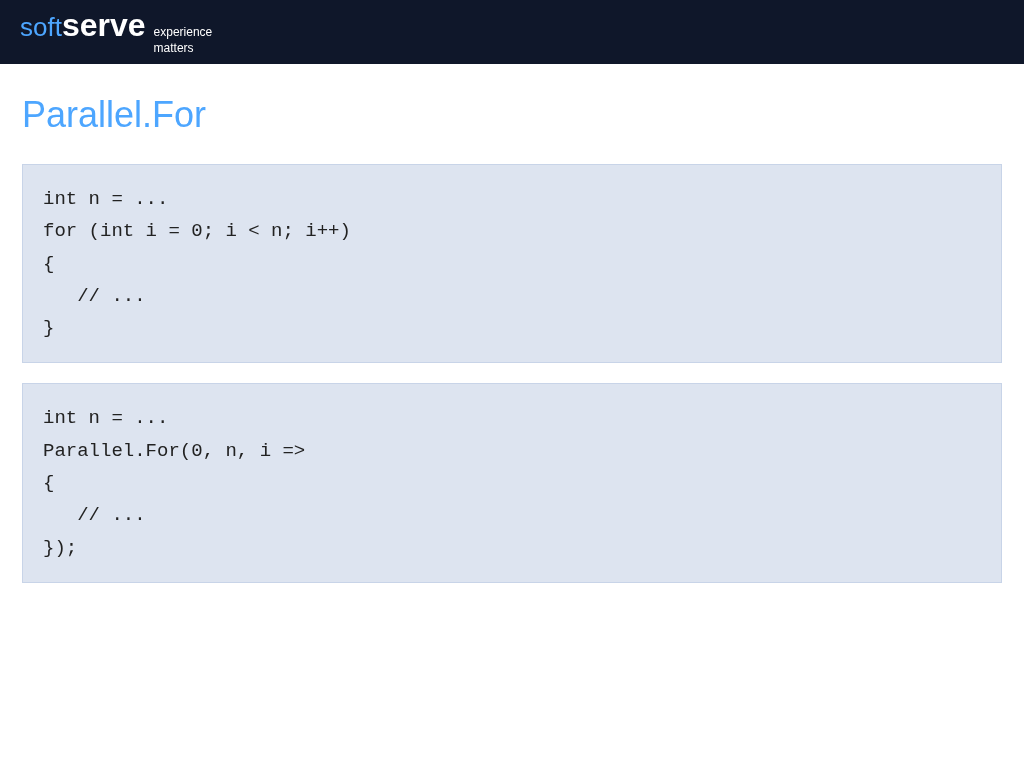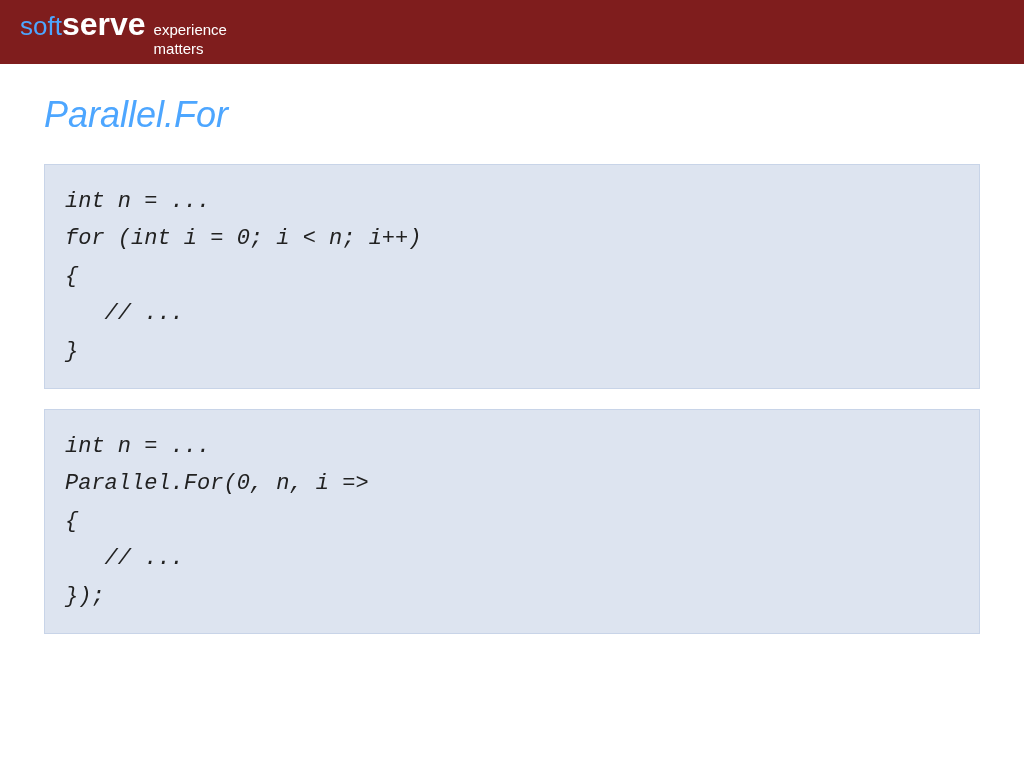--- a/index.html
+++ b/index.html
@@ -11,21 +11,21 @@
     body {
       font-family: Arial, sans-serif;
       background: #ffffff;
       width: 1024px;
       height: 768px;
       overflow: hidden;
     }
 
     
     .header {
-      background-color: #7f1d1d;
+      background-color: #0f172a;
       padding: 14px 20px;
       display: flex;
       align-items: center;
       height: 64px;
     }
 
     .logo-container {
       display: flex;
       align-items: baseline;
       gap: 0;
@@ -40,30 +40,29 @@
 
     .logo-serve {
       color: #ffffff;
       font-size: 32px;
       font-weight: 700;
       font-family: Arial, sans-serif;
     }
 
     .logo-tagline {
       color: #ffffff;
-      font-size: 15px;
+      font-size: 12px;
       margin-left: 8px;
       line-height: 1.3;
       font-family: Arial, sans-serif;
     }
 
     
     .main-content {
-      padding: 30px 44px;
-      font-style: italic;
+      padding: 30px 22px;
     }
 
     .page-title {
       color: #4da6ff;
       font-size: 36px;
       font-weight: 400;
       margin-bottom: 28px;
       font-family: Arial, sans-serif;
     }
 
@@ -74,21 +73,21 @@
       padding: 18px 20px;
       margin-bottom: 20px;
       font-family: 'Courier New', Courier, monospace;
       font-size: 17px;
       line-height: 1.7;
       color: #222222;
     }
 
     .code-block pre {
       font-family: 'Courier New', Courier, monospace;
-      font-size: 22px;
+      font-size: 19px;
       white-space: pre;
     }
   </style>
 </head>
 <body>
 
 <header class="header">
   <div class="logo-container">
     <span class="logo-soft">soft</span>
       <span class="logo-serve">serve</span>

